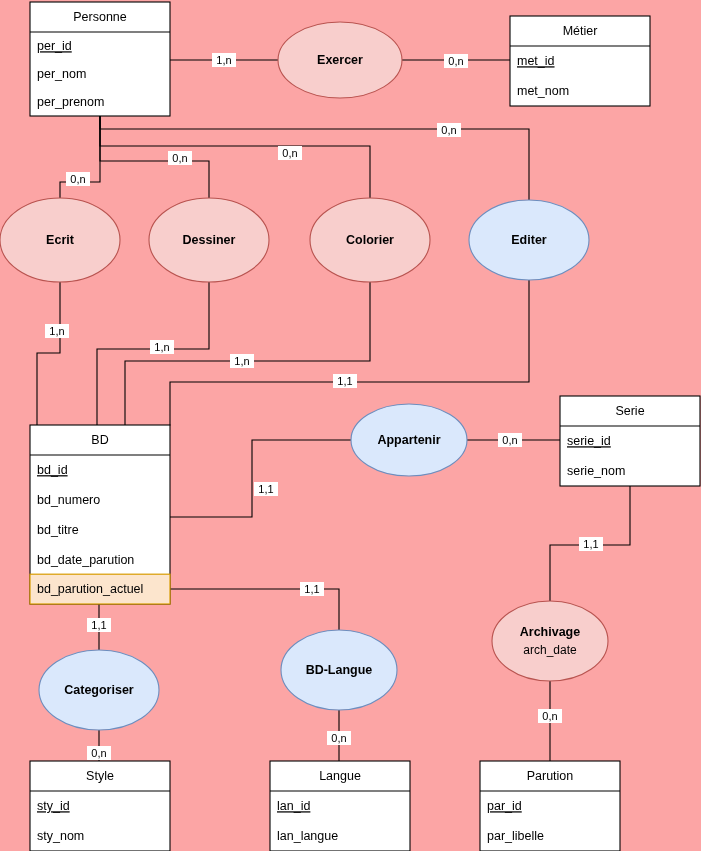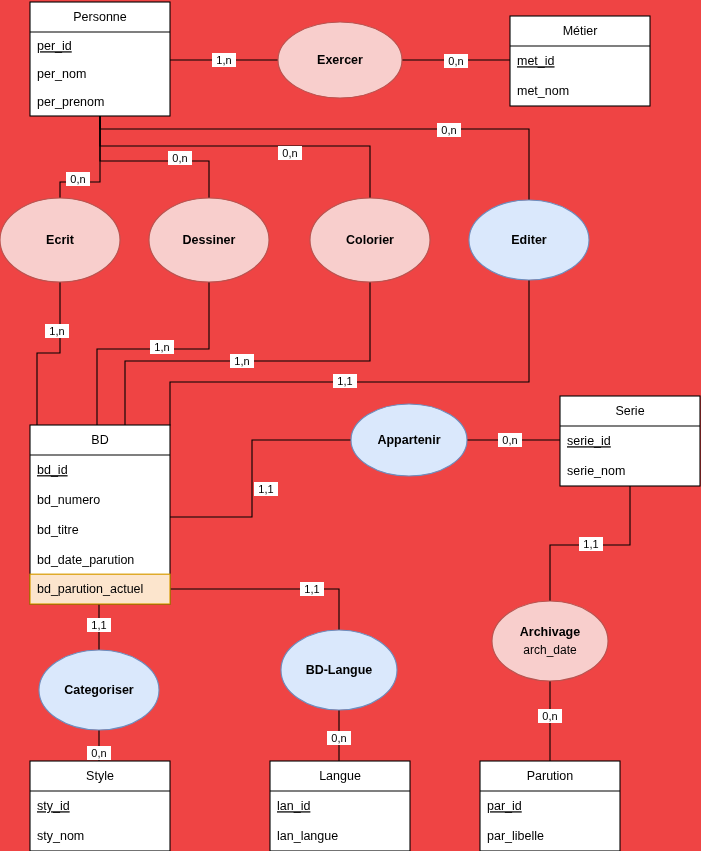--- a/index.html
+++ b/index.html
@@ -5,21 +5,21 @@
 <style>
   html, body {
     margin: 0;
     padding: 0;
     background: #ffffff;
   }
   #canvas-wrap {
     position: relative;
     width: 701px;
     height: 851px;
-    background: #ef4444;
+    background: #fca5a5;
     font-family: "Liberation Sans", sans-serif;
   }
   svg#er-svg {
     display: block;
     width: 701px;
     height: 851px;
   }
   .conn {
     fill: none;
     stroke: #000000;

